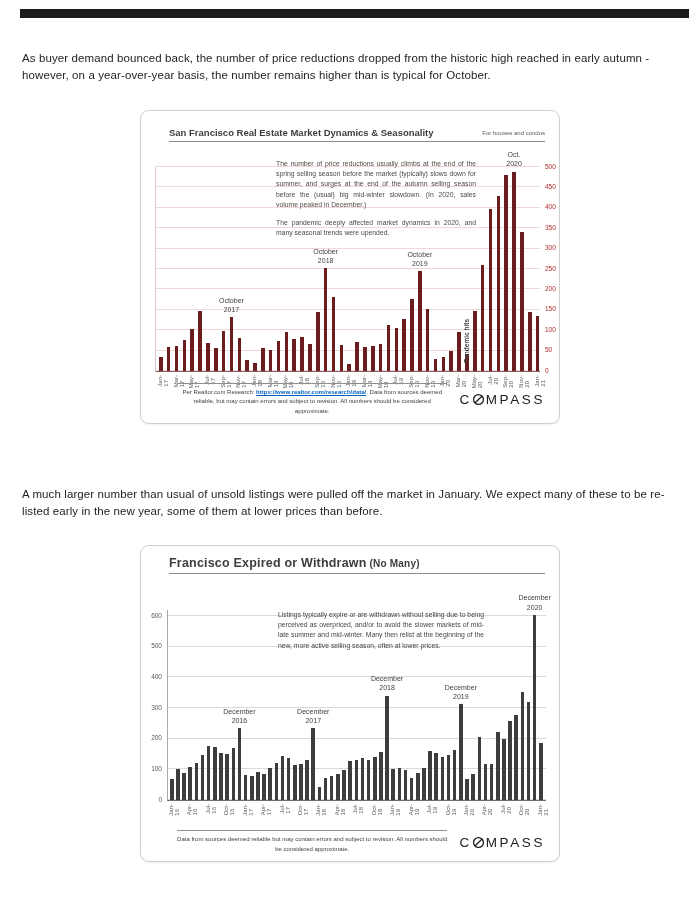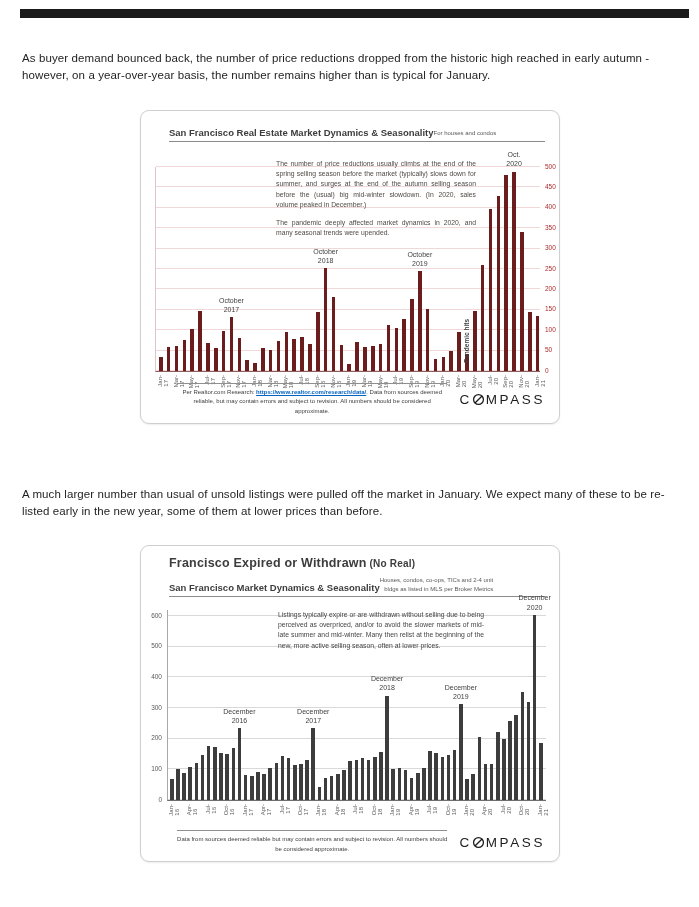--- a/index.html
+++ b/index.html
@@ -10,21 +10,21 @@
   #intro1{top:38px;}
   #intro2{top:474px;}
 
   .card{position:absolute;left:140px;width:418px;background:#fff;border:1px solid #cfcfcf;
         border-radius:9px;box-shadow:0 1px 2px rgba(0,0,0,.07);}
   #card1{top:110px;height:312px;}
   #card2{top:545px;height:315px;}
   .card-head{padding:10px 14px 0 28px;}
   .title{font-size:12.5px;font-weight:700;color:#3d3d3d;letter-spacing:.2px;}
   .title .suffix{font-size:10px;font-weight:700;}
-  .sub-row{display:flex;align-items:flex-end;margin-top:6px;}
+  .sub-row{display:flex;justify-content:space-between;align-items:flex-end;margin-top:6px;}
   .subtitle{font-size:9.5px;font-weight:700;color:#3d3d3d;}
   .scope{font-size:6px;color:#595959;text-align:right;white-space:pre-line;line-height:1.45;}
   .rule{border-top:1px solid #8c8c8c;margin-top:3px;}
 
   .plot{position:absolute;}
   #plot0{left:14px;top:56px;width:384px;height:204px;border-left:1px solid #dcc8c8;border-bottom:1px solid #8d6060;}
   #plot1{left:26px;top:64px;width:378px;height:190px;border-left:1px solid #a8a8a8;border-bottom:1px solid #6e6e6e;}
   .gridline{position:absolute;left:0;right:0;height:1px;}
   .bar{position:absolute;bottom:0;}
   .ytick{position:absolute;font-size:6.5px;line-height:1;}
@@ -43,21 +43,21 @@
             border-top:1px solid #8f8f8f;padding-top:4px;line-height:1.55;}
   .footnote .link{color:#0563c1;text-decoration:underline;font-weight:700;cursor:pointer;}
   .logo{display:flex;align-items:center;font-size:13.5px;letter-spacing:2.6px;color:#1d1d1d;font-weight:400;}
   .logo svg{margin:0 1px 0 0;display:block;}
 </style>
 </head>
 <body>
 
 <div class="topbar"></div>
 
-<p class="intro" id="intro1">As buyer demand bounced back, the number of price reductions dropped from the historic high reached in early autumn - however, on a year-over-year basis, the number remains higher than is typical for January.</p>
+<p class="intro" id="intro1">As buyer demand bounced back, the number of price reductions dropped from the historic high reached in early autumn - however, on a year-over-year basis, the number remains higher than is typical for October.</p>
 
 <div class="card" id="card1">
   <div class="card-head">
     <div class="sub-row">
       <span class="subtitle">San Francisco Real Estate Market Dynamics  &amp; Seasonality</span>
       <span class="scope">For houses and condos</span>
     </div>
     <div class="rule"></div>
   </div>
   <div class="plot" id="plot0">
@@ -181,26 +181,21 @@
         </svg>
       <span>MPASS</span>
     </div>
   </div>
 </div>
 
 <p class="intro" id="intro2">A much larger number than usual of unsold listings were pulled off the market in January. We expect many of these to be re-listed early in the new year, some of them at lower prices than before.</p>
 
 <div class="card" id="card2">
   <div class="card-head">
-    <div class="title"><span>Francisco Expired or Withdrawn</span><span class="suffix"> (No Real)</span></div>
-    <div class="sub-row">
-      <span class="subtitle">San Francisco Market Dynamics  &amp; Seasonality</span>
-      <span class="scope">Houses, condos, co-ops, TICs and 2-4 unit
-bldgs as listed in MLS per Broker Metrics</span>
-    </div>
+    <div class="title"><span>Francisco Expired or Withdrawn</span><span class="suffix"> (No Many)</span></div>
     <div class="rule"></div>
   </div>
   <div class="plot" id="plot1">
     <div class="annot" id="annot1">
       <div class="annot-p1">Listings typically expire or are withdrawn without selling due to being perceived as overpriced, and/or to avoid the slower markets of mid-late summer and mid-winter. Many then relist at the beginning of the new, more active selling season, often at lower prices.</div>
     </div>
   <div class="gridline" style="bottom: 0px; background: rgb(217, 217, 217);"></div>
       <div class="ytick" style="bottom: -3px; color: rgb(89, 89, 89); right: 384px;">0</div>
       <div class="gridline" style="bottom: 30.6452px; background: rgb(217, 217, 217);"></div>
       <div class="ytick" style="bottom: 27.6452px; color: rgb(89, 89, 89); right: 384px;">100</div>

